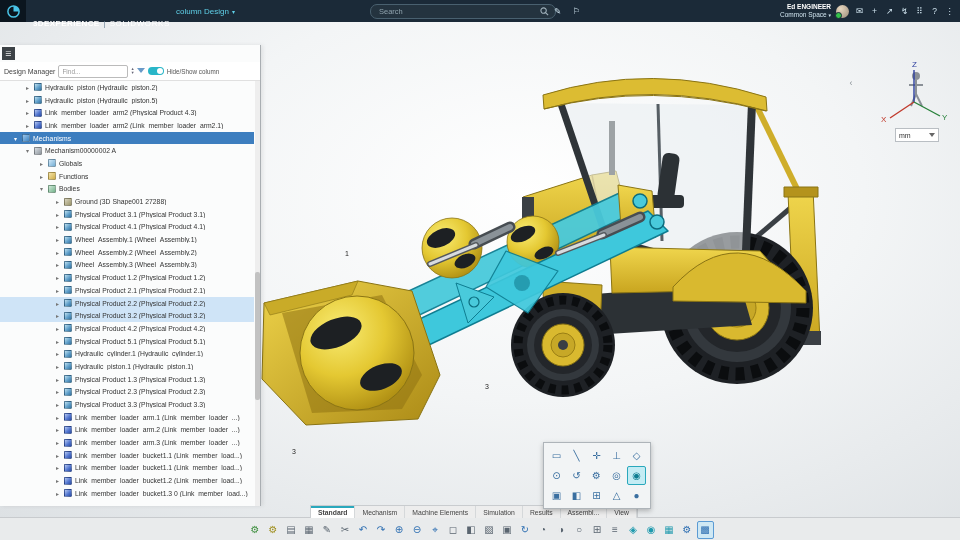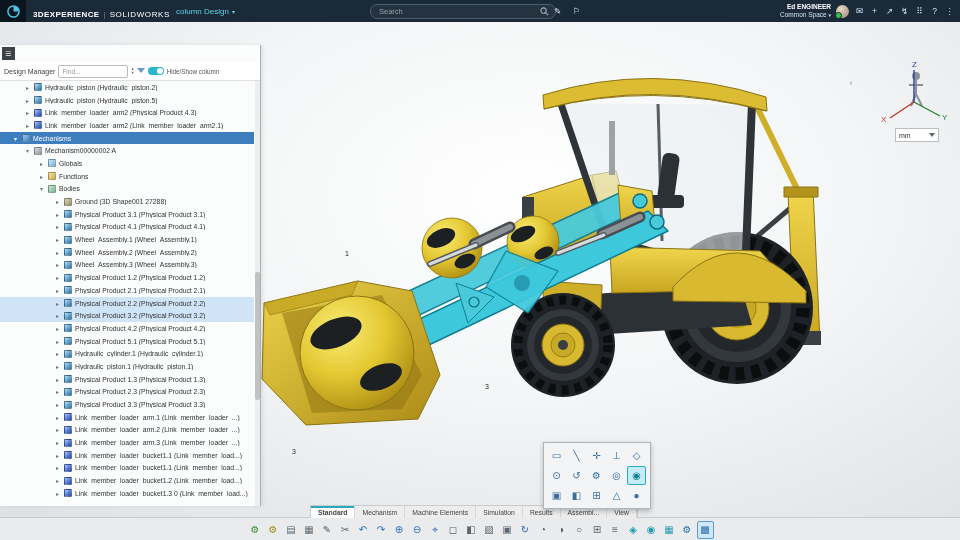--- a/index.html
+++ b/index.html
@@ -2,21 +2,21 @@
 <html><head>
 <meta charset="utf-8">
 <style>
   html,body{margin:0;padding:0;}
   body{width:960px;height:540px;position:relative;overflow:hidden;
        font-family:"Liberation Sans","DejaVu Sans",sans-serif;background:#e8eaec;
        -webkit-font-smoothing:antialiased;}
   
   .topbar{position:absolute;left:0;top:0;width:960px;height:22px;background:#1b2a38;z-index:40;}
   .logo{position:absolute;left:0;top:0;width:26px;height:22px;background:#0b151e;display:flex;align-items:center;justify-content:center;}
-  .brand{position:absolute;left:33px;top:0;height:28px;display:flex;align-items:center;gap:4px;color:#fff;font-size:8px;}
+  .brand{position:absolute;left:33px;top:0;height:28px;display:flex;align-items:flex-end;gap:4px;color:#fff;font-size:8px;}
   .brand .b1{font-weight:bold;letter-spacing:.4px;}
   .brand .sep{color:#6c8396;}
   .brand .b2{letter-spacing:.6px;}
   .appname{position:absolute;left:176px;top:0;height:22px;display:flex;align-items:center;gap:3px;color:#5fd0e8;font-size:8px;cursor:pointer;}
   .appname .caret{font-size:6px;}
   .search{position:absolute;left:370px;top:4px;width:172px;height:13px;background:#24333f;border:1px solid #49606f;border-radius:7px;display:flex;align-items:center;padding:0 6px;gap:0;}
   .search input{flex:1;background:transparent;border:none;outline:none;color:#cfe3ee;font-size:7.5px;font-family:inherit;}
   .search input::placeholder{color:#8fa2ad;}
   .hicons-left{position:absolute;left:550px;top:0;height:22px;display:flex;align-items:center;gap:4px;}
   .user-cluster{position:absolute;right:3px;top:0;height:22px;display:flex;align-items:center;gap:3px;}

